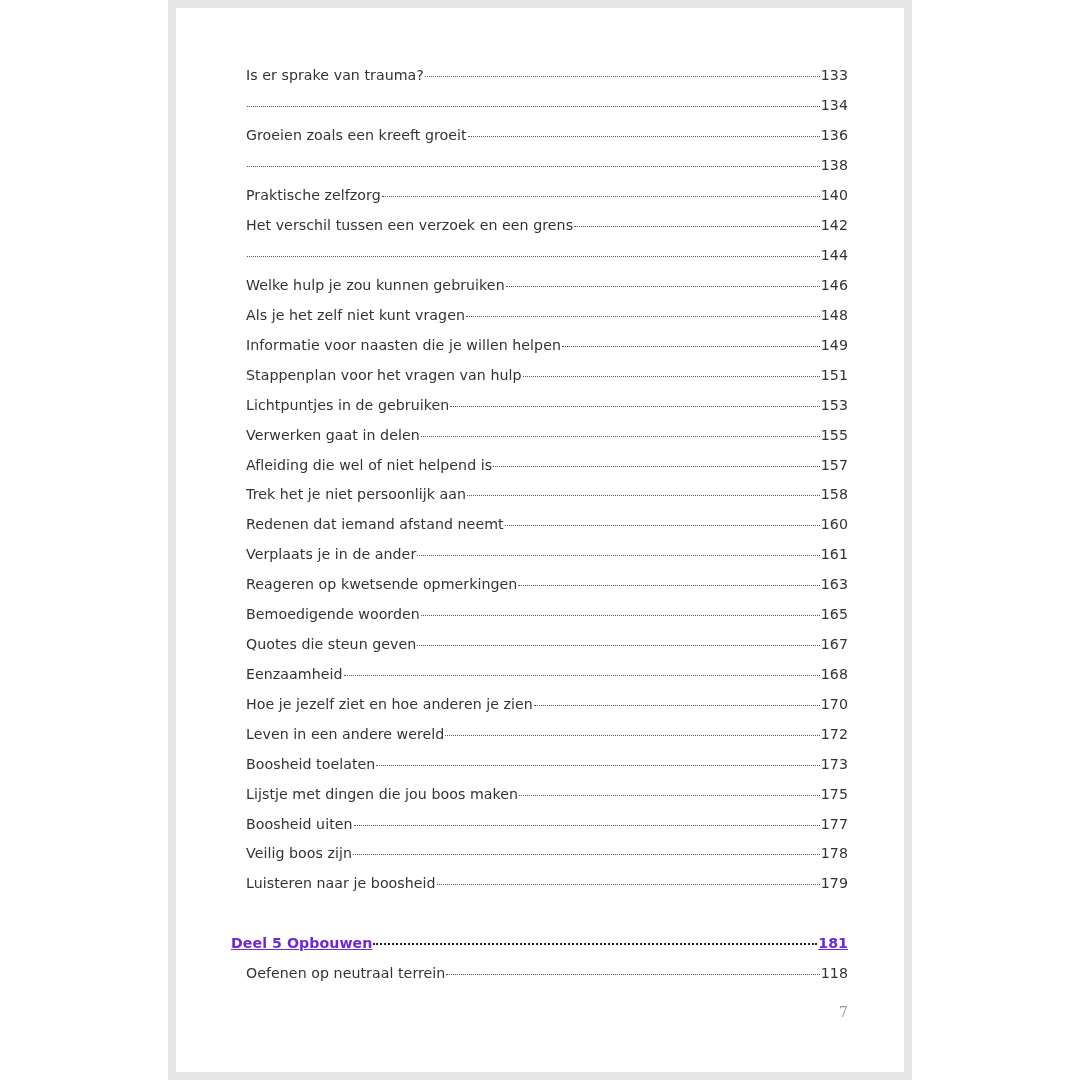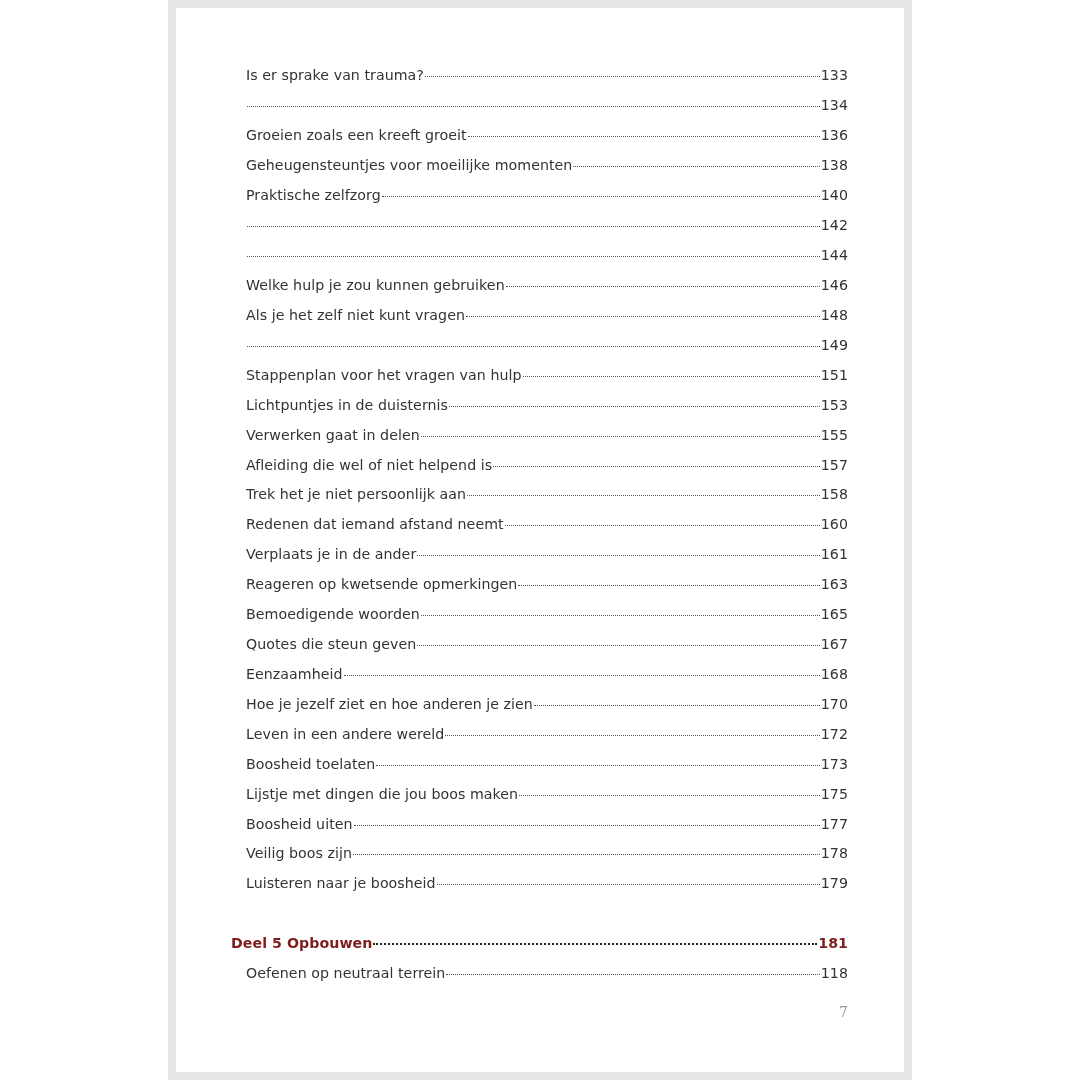--- a/index.html
+++ b/index.html
@@ -49,21 +49,22 @@
     }
     .toc-row.sub {
       left: 70px;
       width: 602px;
       justify-content: space-between;
     }
     .toc-row.part {
       left: 55px;
       width: 617px;
       font-weight: bold;
-      color: #7f1d1d;
+      color: #6d28d9;
+      text-decoration: underline;
     }
     .toc-title {
       flex: 0 0 auto;
     }
     .toc-leader {
       flex: 1 1 auto;
       overflow: hidden;
       margin: 0 1px;
       height: 16px;
       position: relative;
@@ -109,58 +110,59 @@
     <div class="toc-row sub" style="top:86px">
       <span class="toc-leader"></span>
       <span class="toc-page">134</span>
     </div>
     <div class="toc-row sub" style="top:116px">
       <span class="toc-title">Groeien zoals een kreeft groeit</span>
       <span class="toc-leader"></span>
       <span class="toc-page">136</span>
     </div>
     <div class="toc-row sub" style="top:146px">
-      <span class="toc-title">Geheugensteuntjes voor moeilijke momenten</span>
       <span class="toc-leader"></span>
       <span class="toc-page">138</span>
     </div>
     <div class="toc-row sub" style="top:176px">
       <span class="toc-title">Praktische zelfzorg</span>
       <span class="toc-leader"></span>
       <span class="toc-page">140</span>
     </div>
     <div class="toc-row sub" style="top:206px">
+      <span class="toc-title">Het verschil tussen een verzoek en een grens</span>
       <span class="toc-leader"></span>
       <span class="toc-page">142</span>
     </div>
     <div class="toc-row sub" style="top:236px">
       <span class="toc-leader"></span>
       <span class="toc-page">144</span>
     </div>
     <div class="toc-row sub" style="top:266px">
       <span class="toc-title">Welke hulp je zou kunnen gebruiken</span>
       <span class="toc-leader"></span>
       <span class="toc-page">146</span>
     </div>
     <div class="toc-row sub" style="top:296px">
       <span class="toc-title">Als je het zelf niet kunt vragen</span>
       <span class="toc-leader"></span>
       <span class="toc-page">148</span>
     </div>
     <div class="toc-row sub" style="top:326px">
+      <span class="toc-title">Informatie voor naasten die je willen helpen</span>
       <span class="toc-leader"></span>
       <span class="toc-page">149</span>
     </div>
     <div class="toc-row sub" style="top:356px">
       <span class="toc-title">Stappenplan voor het vragen van hulp</span>
       <span class="toc-leader"></span>
       <span class="toc-page">151</span>
     </div>
     <div class="toc-row sub" style="top:386px">
-      <span class="toc-title">Lichtpuntjes in de duisternis</span>
+      <span class="toc-title">Lichtpuntjes in de gebruiken</span>
       <span class="toc-leader"></span>
       <span class="toc-page">153</span>
     </div>
     <div class="toc-row sub" style="top:416px">
       <span class="toc-title">Verwerken gaat in delen</span>
       <span class="toc-leader"></span>
       <span class="toc-page">155</span>
     </div>
     <div class="toc-row sub" style="top:446px">
       <span class="toc-title">Afleiding die wel of niet helpend is</span>

